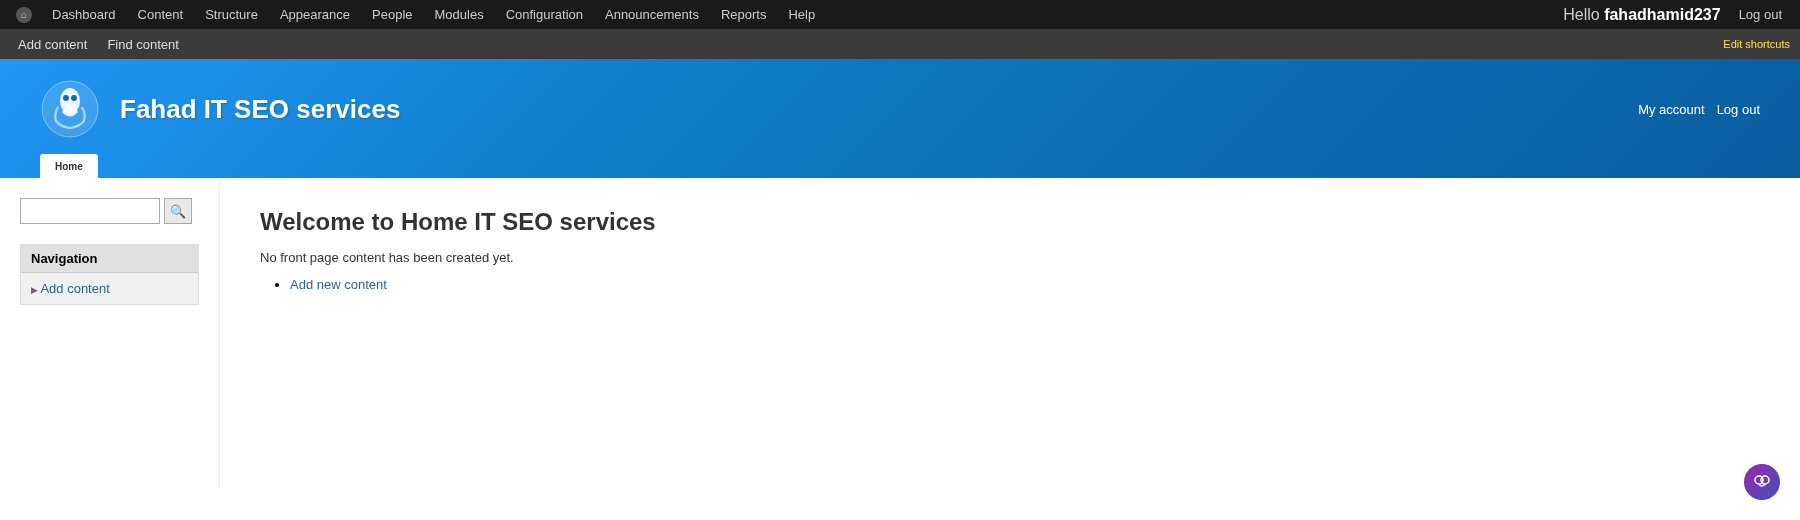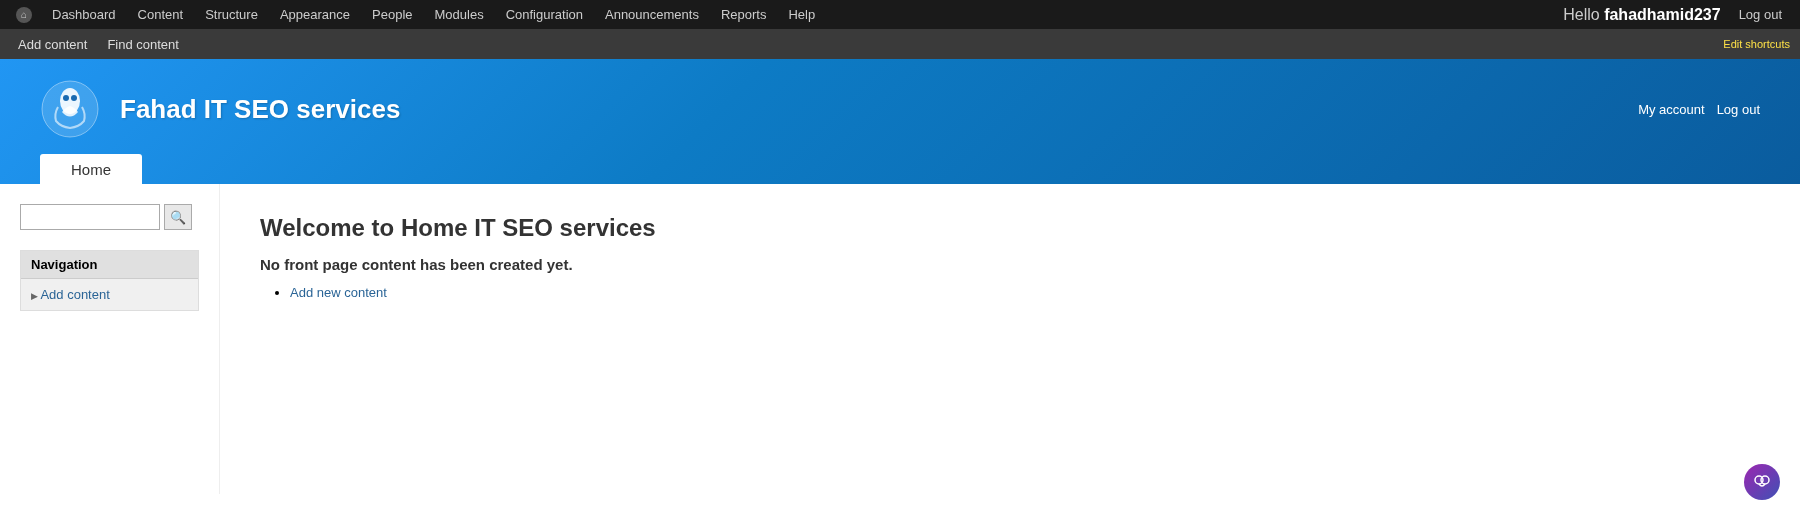--- a/index.html
+++ b/index.html
@@ -122,28 +122,29 @@
     
     #primary-nav {
       background: transparent;
       padding: 0 40px;
       display: flex;
       gap: 2px;
     }
     .nav-tab {
       background: rgba(255,255,255,0.12);
       color: #fff;
-      padding: 6px 30px;
-      font-size: 15px;
+      padding: 6px 14px;
+      font-size: 10px;
       cursor: pointer;
       border-top-left-radius: 3px;
       border-top-right-radius: 3px;
       text-decoration: none;
       border: 1px solid rgba(255,255,255,0.2);
       border-bottom: none;
+      font-weight: bold;
     }
     .nav-tab.active {
       background: #fff;
       color: #333;
     }
 
     
     #main-wrapper {
       background: #fff;
       display: flex;
@@ -219,23 +220,22 @@
       padding: 30px 40px;
     }
     .page-title {
       font-size: 24px;
       font-weight: bold;
       color: #333;
       margin-bottom: 14px;
     }
     .no-content-msg {
       color: #333;
-      font-size: 15px;
+      font-size: 13px;
       margin-bottom: 12px;
-      font-weight: bold;
     }
     .add-content-list {
       list-style: disc;
       margin-left: 30px;
     }
     .add-content-list li a {
       color: #2a6496;
       text-decoration: none;
       font-size: 13px;
     }

